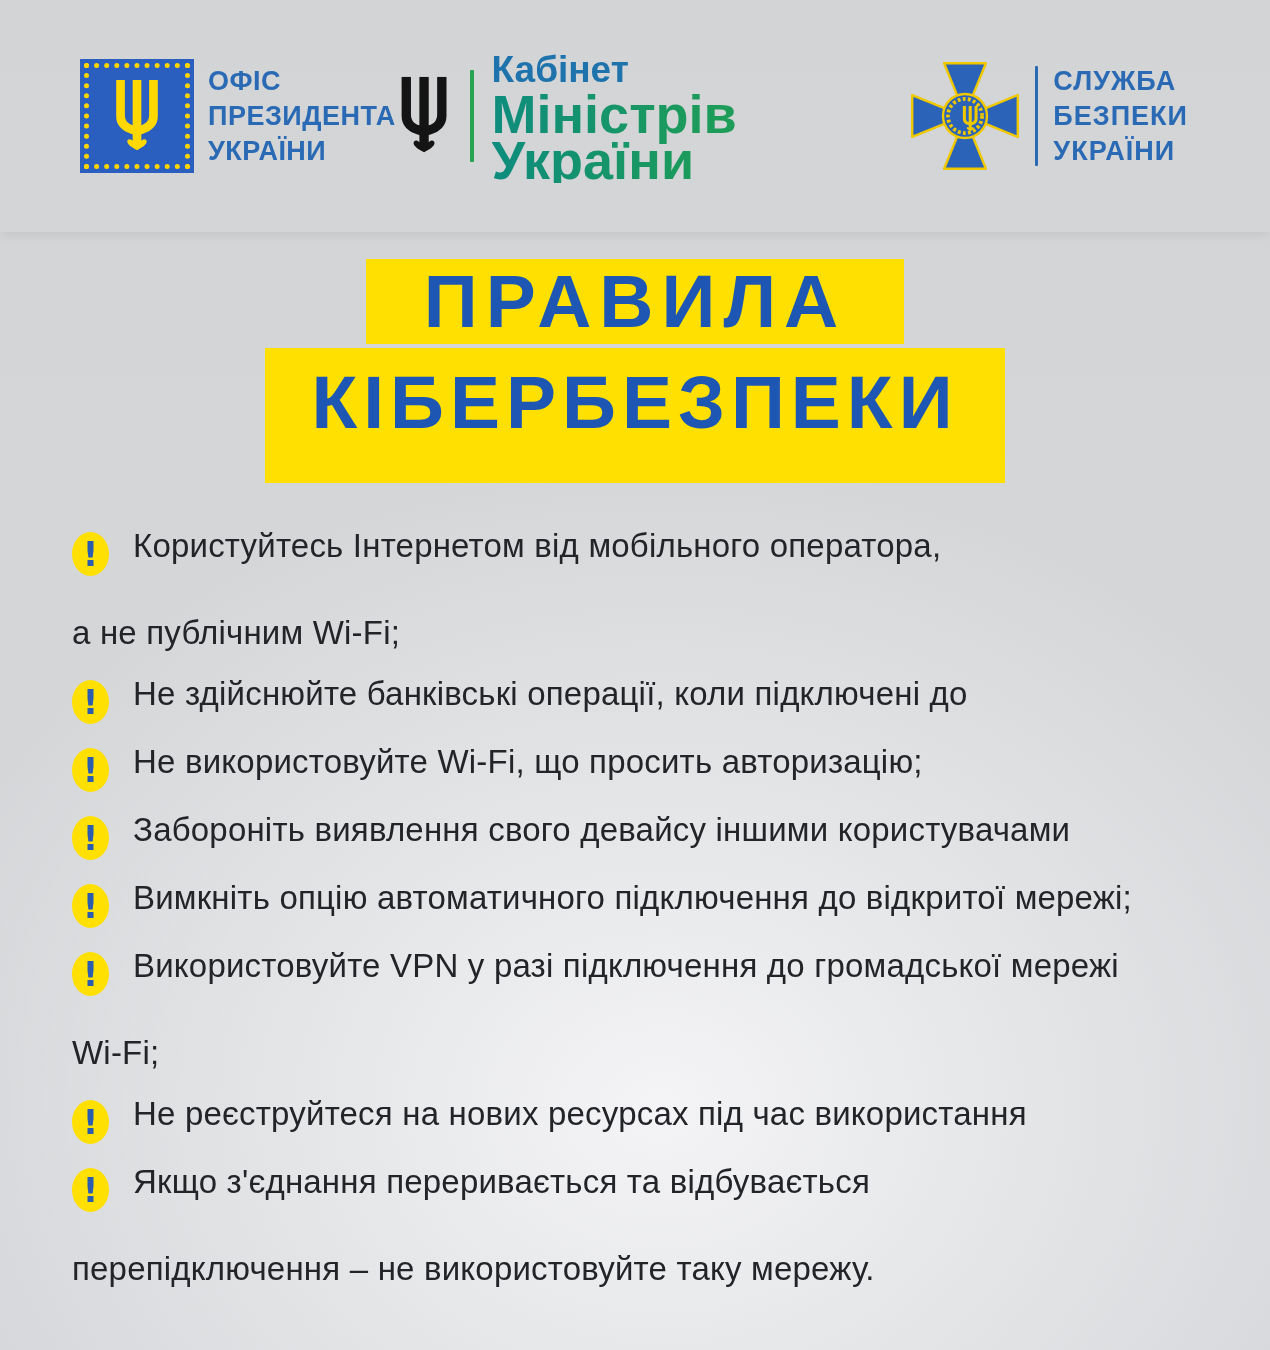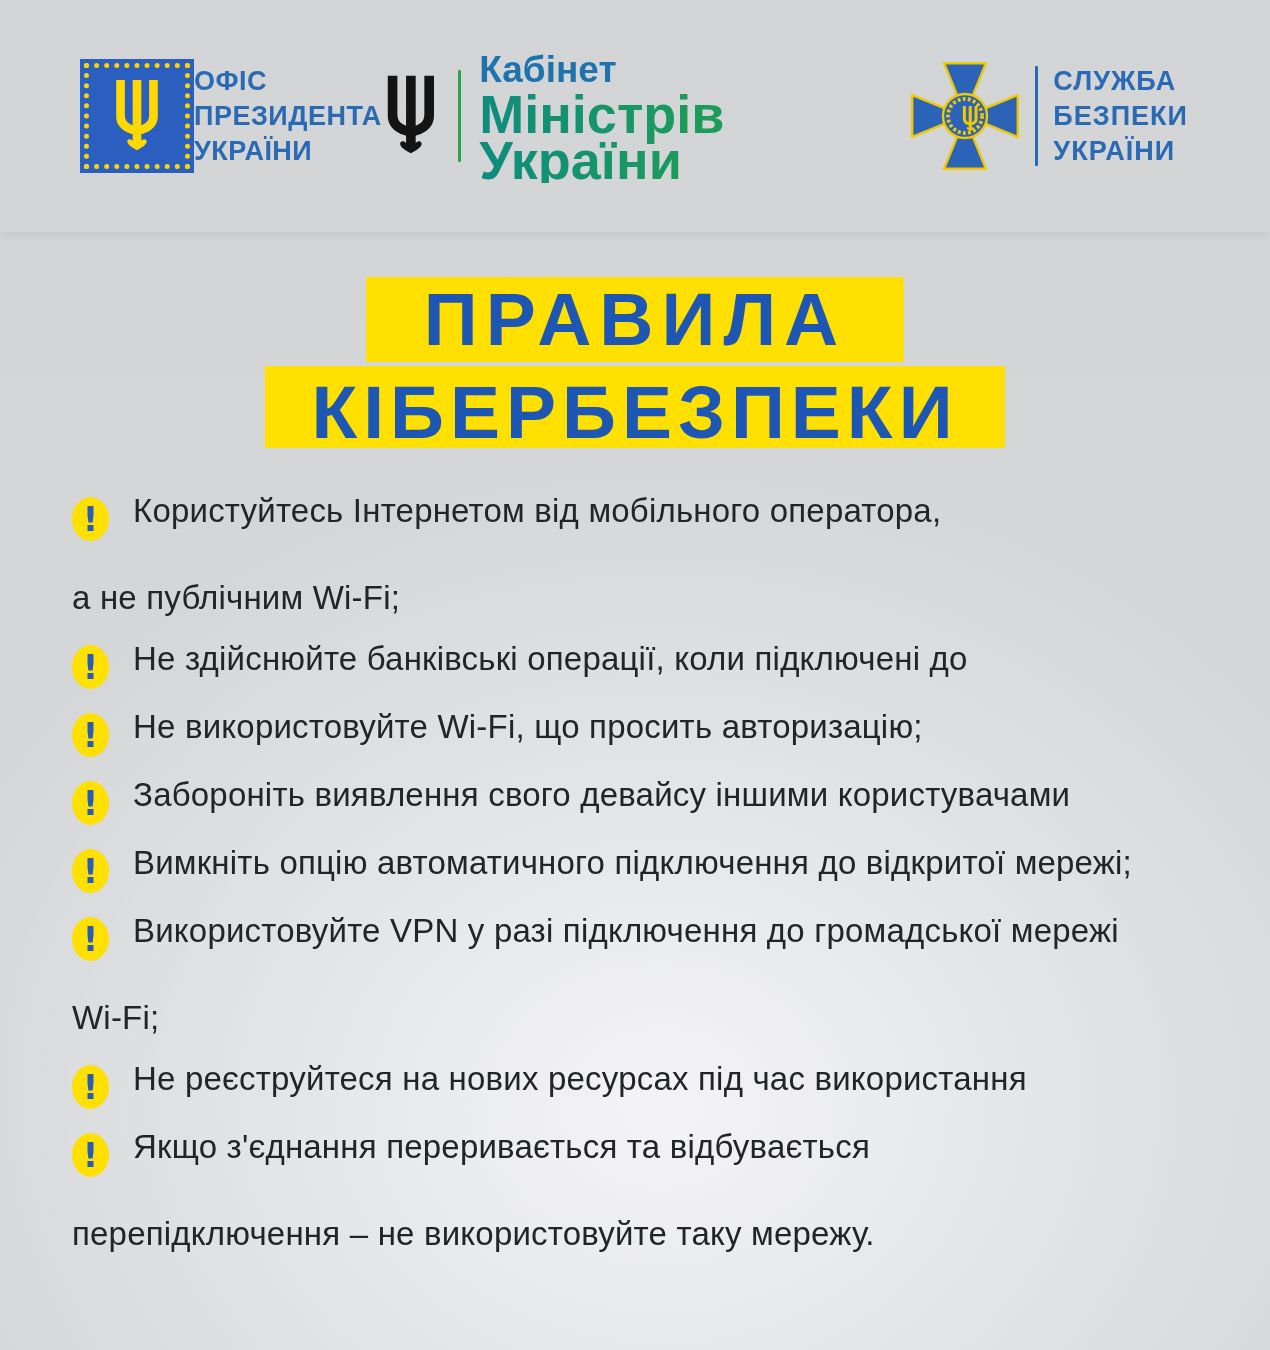--- a/index.html
+++ b/index.html
@@ -26,21 +26,21 @@
     width:114px;height:114px;background:#2a5fc0;flex:0 0 114px;
     display:flex;align-items:center;justify-content:center;
     position:relative;box-sizing:border-box;
   }
   .pres-emblem::before{
     content:"";position:absolute;inset:4px;
     border:5px dotted #ffd500;pointer-events:none;
   }
   .pres-trident{width:52px;height:73px;}
   .pres-text{
-    color:#2a6ab5;font-weight:bold;
+    margin-left:14px;color:#2a6ab5;font-weight:bold;
     font-size:27px;line-height:35px;letter-spacing:0.5px;
   }
 
   .cab-trident{width:62px;height:92px;}
   .vbar{border-radius:1px;}
   .vbar.green{width:4px;height:92px;background:#27a44d;margin:0 18px;}
   .vbar.blue{width:3px;height:100px;background:#2a6ab5;margin:0 15px;}
   .cab-text{display:flex;flex-direction:column;}
   .cab-line1{font-size:37px;color:#1e73ad;font-weight:700;line-height:42px;}
   .cab-line2{
@@ -50,27 +50,27 @@
     color:transparent;
   }
 
   .sbu-cross{width:110px;height:110px;}
   .sbu-text{
     color:#2a6ab5;font-weight:bold;font-size:27px;
     line-height:35px;letter-spacing:1px;
   }
 
   
-  .title{margin-top:45px;display:flex;flex-direction:column;align-items:center;}
+  .title{margin-top:27px;display:flex;flex-direction:column;align-items:center;}
   .title-badge{
     display:inline-block;background:#ffe000;color:#1d57b3;
     font-weight:bold;text-align:center;white-space:nowrap;
   }
   .title-line1{font-size:75px;letter-spacing:8px;line-height:85px;height:85px;padding:0 58px;}
-  .title-line2{font-size:75px;letter-spacing:6px;line-height:93px;height:82px;padding:0 46px;margin-top:4px;}
+  .title-line2{font-size:75px;letter-spacing:6px;line-height:93px;height:119px;padding:8px 46px;margin-top:4px;}
 
   
   .rules{
     list-style:none;margin:40px 0 0 0;padding:0 60px 0 72px;
   }
   .rules li{
     margin:0 0 15px 0;font-size:33px;line-height:46px;
     color:#232428;letter-spacing:0.2px;
   }
   .excl{

